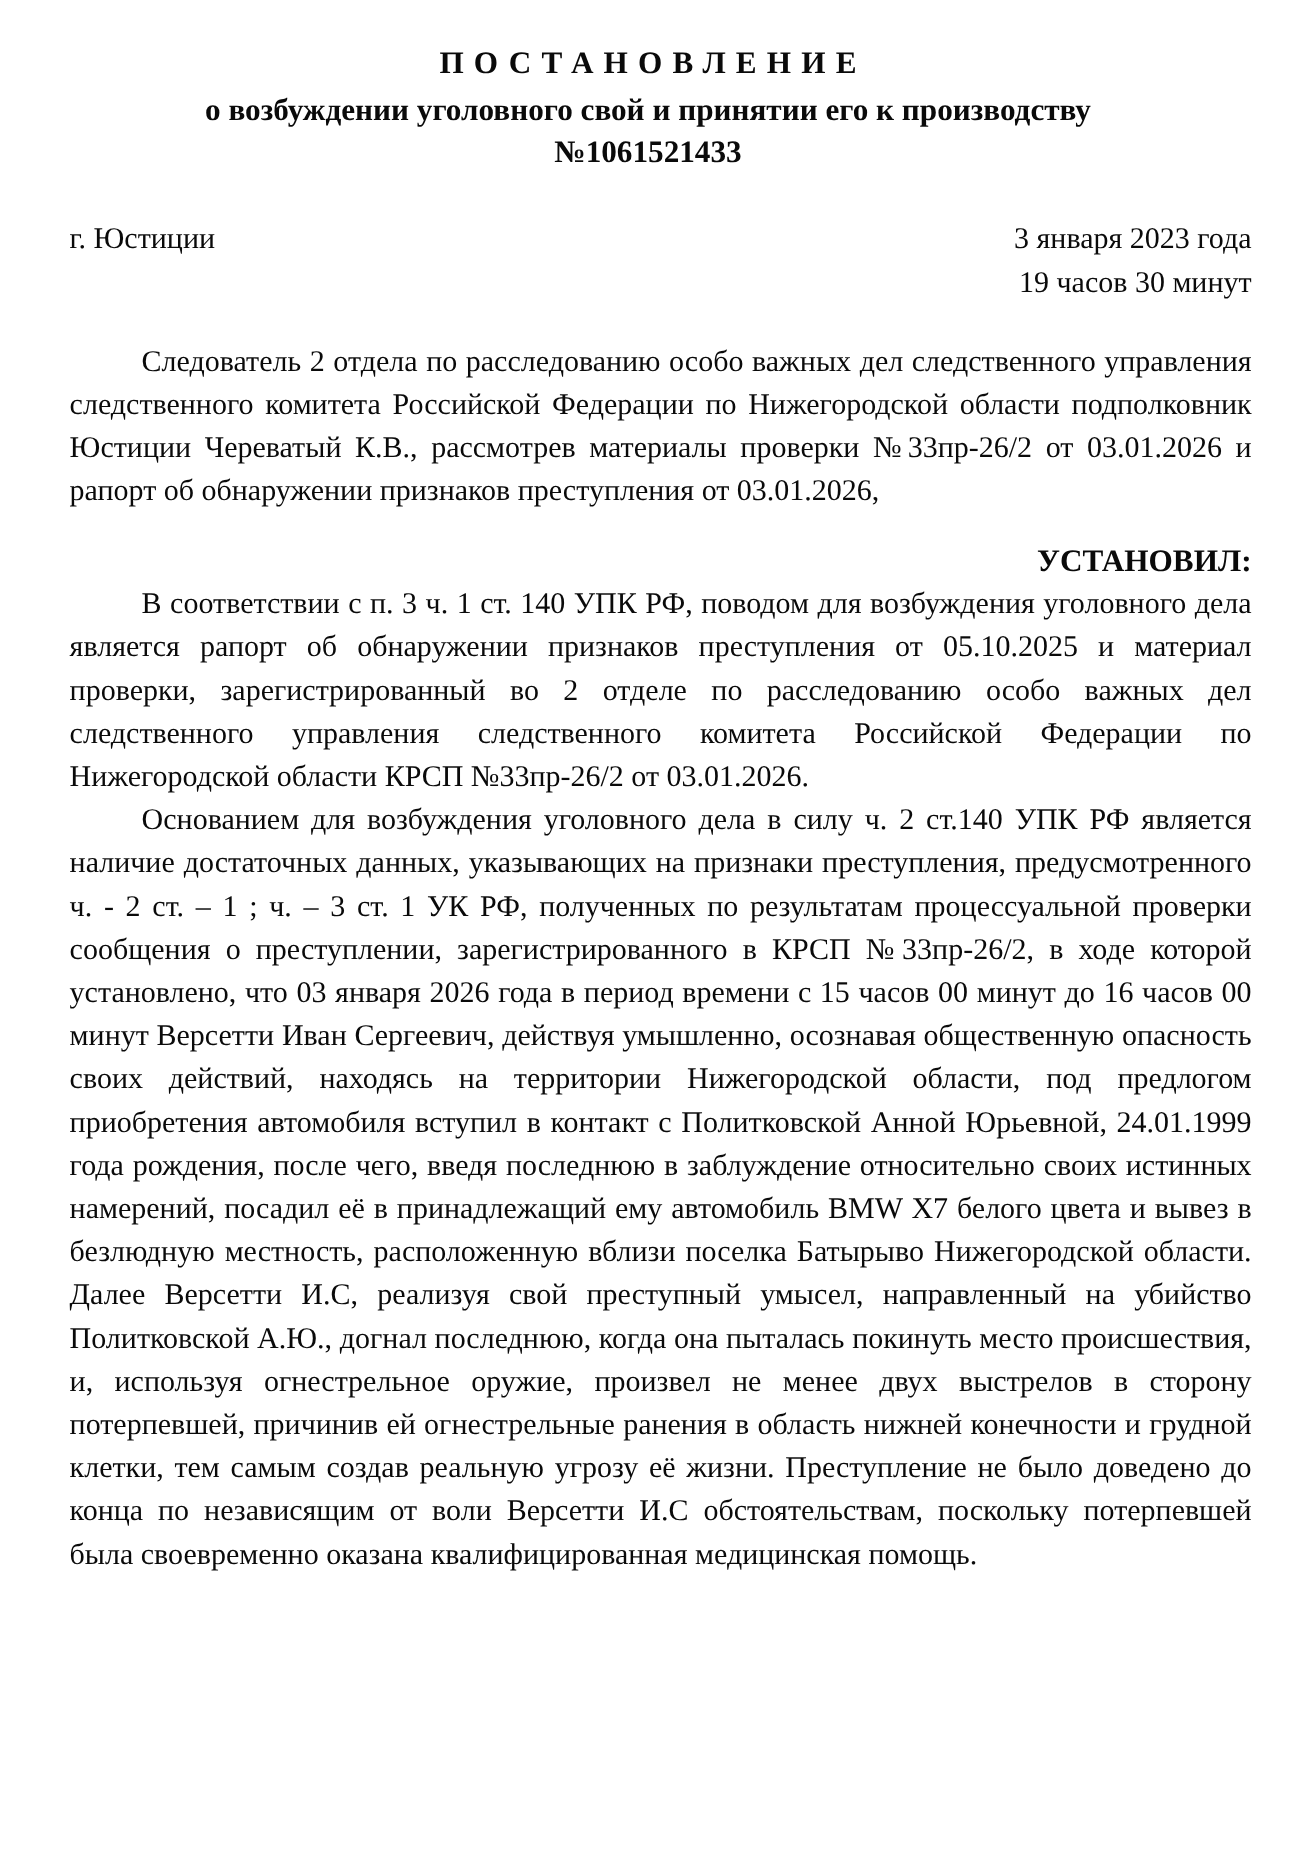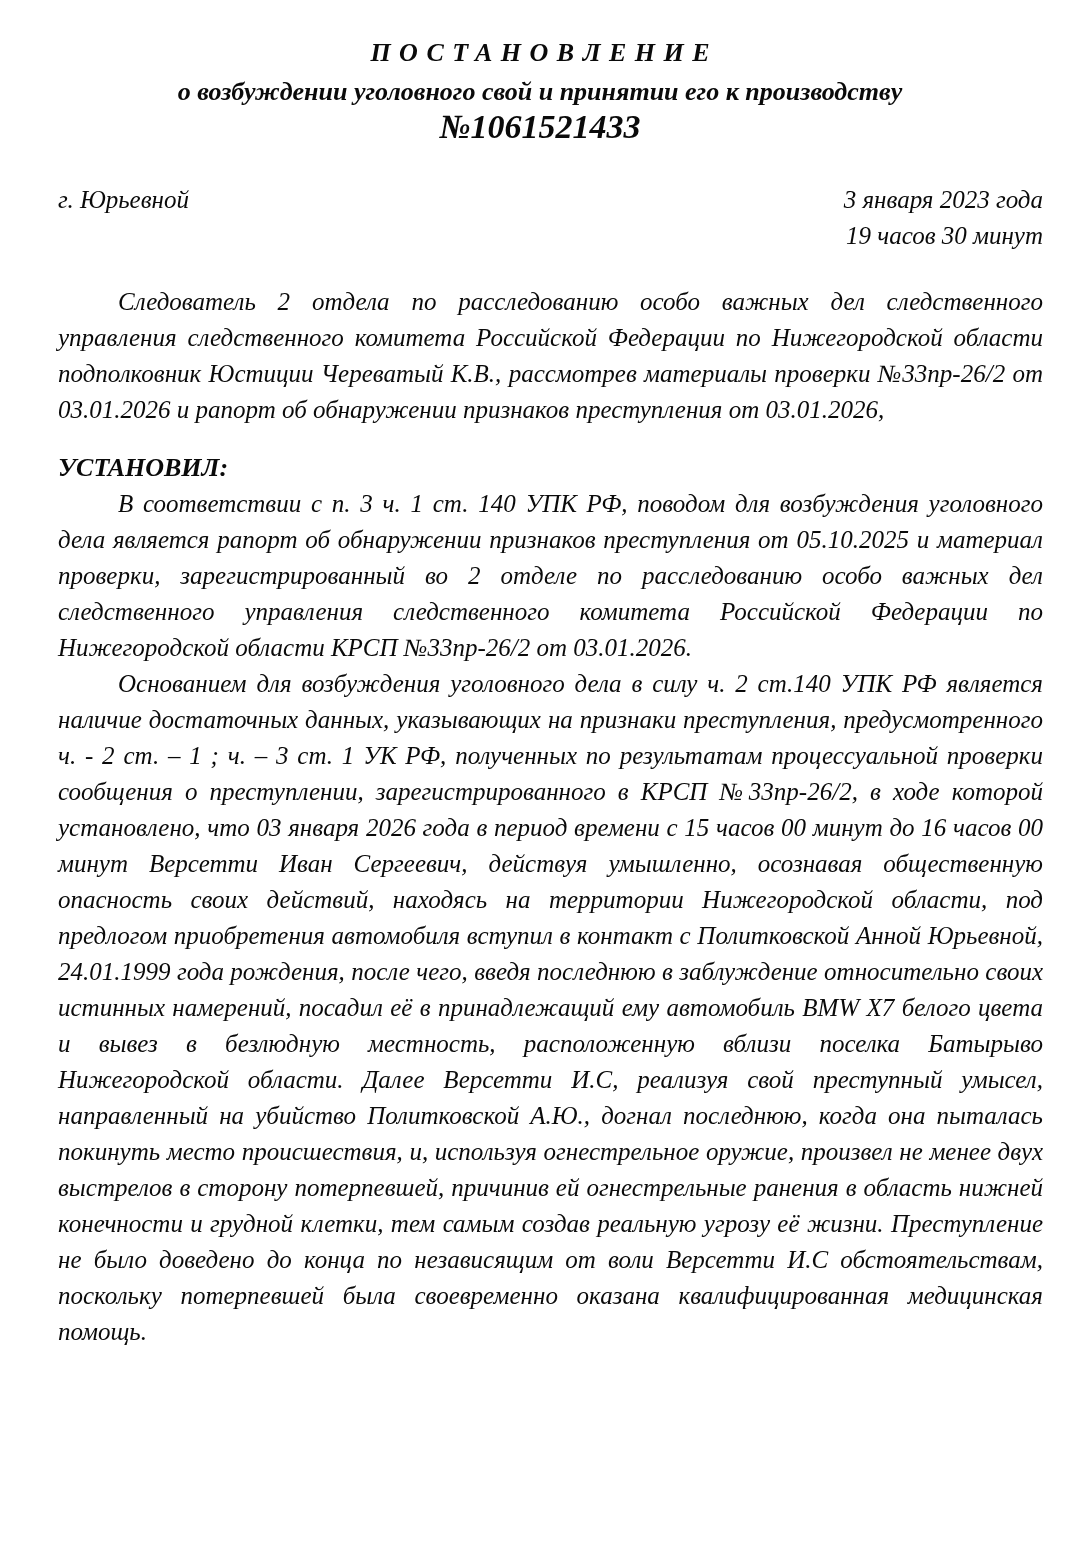--- a/index.html
+++ b/index.html
@@ -16,21 +16,20 @@
     -webkit-font-smoothing: antialiased;
   }
   .page {
     position: relative;
     width: 1080px;
     height: 1552px;
     box-sizing: border-box;
     padding: 0;
     overflow: hidden;
     background: #ffffff;
-    font-style: italic;
   }
 
   
   .title-block {
     padding-top: 36px;
     text-align: center;
   }
   .doc-title-main {
     font-size: 26px;
     font-weight: bold;
@@ -38,21 +37,21 @@
     line-height: 34px;
     text-indent: 8.5px;
   }
   .doc-title-sub {
     font-size: 26px;
     font-weight: bold;
     line-height: 36px;
     margin-top: 4px;
   }
   .doc-number {
-    font-size: 34px;
+    font-size: 26px;
     font-weight: bold;
     line-height: 34px;
   }
 
   
   .place-date {
     display: flex;
     justify-content: space-between;
     align-items: flex-start;
     margin-top: 38px;
@@ -79,41 +78,41 @@
     margin: 0;
     font-size: 25px;
     line-height: 36px;
     text-align: justify;
     text-justify: inter-word;
     text-indent: 60px;
     hyphens: none;
   }
   .section-heading {
     margin: 22px 0 0 0;
-    text-align: left;
+    text-align: right;
     font-size: 26px;
     font-weight: bold;
     line-height: 36px;
     text-indent: 0;
   }
   .after-heading { margin-top: 2px; }
 </style>
 </head>
 <body>
 
 <div class="page">
 
   <div class="title-block">
     <div class="doc-title-main">ПОСТАНОВЛЕНИЕ</div>
     <div class="doc-title-sub">о возбуждении уголовного свой и принятии его к производству</div>
     <div class="doc-number">№1061521433</div>
   </div>
 
   <div class="place-date">
-    <div class="place">г. Юрьевной</div>
+    <div class="place">г. Юстиции</div>
     <div class="datetime">
       <div>3 января 2023 года</div>
       <div>19 часов 30 минут</div>
     </div>
   </div>
 
   <div class="body-block">
 
     <p class="para">Следователь 2 отдела по расследованию особо важных дел следственного управления следственного комитета Российской Федерации по Нижегородской области подполковник Юстиции  Череватый К.В., рассмотрев материалы проверки №33пр-26/2 от 03.01.2026 и рапорт об обнаружении признаков преступления от 03.01.2026,</p>
 

